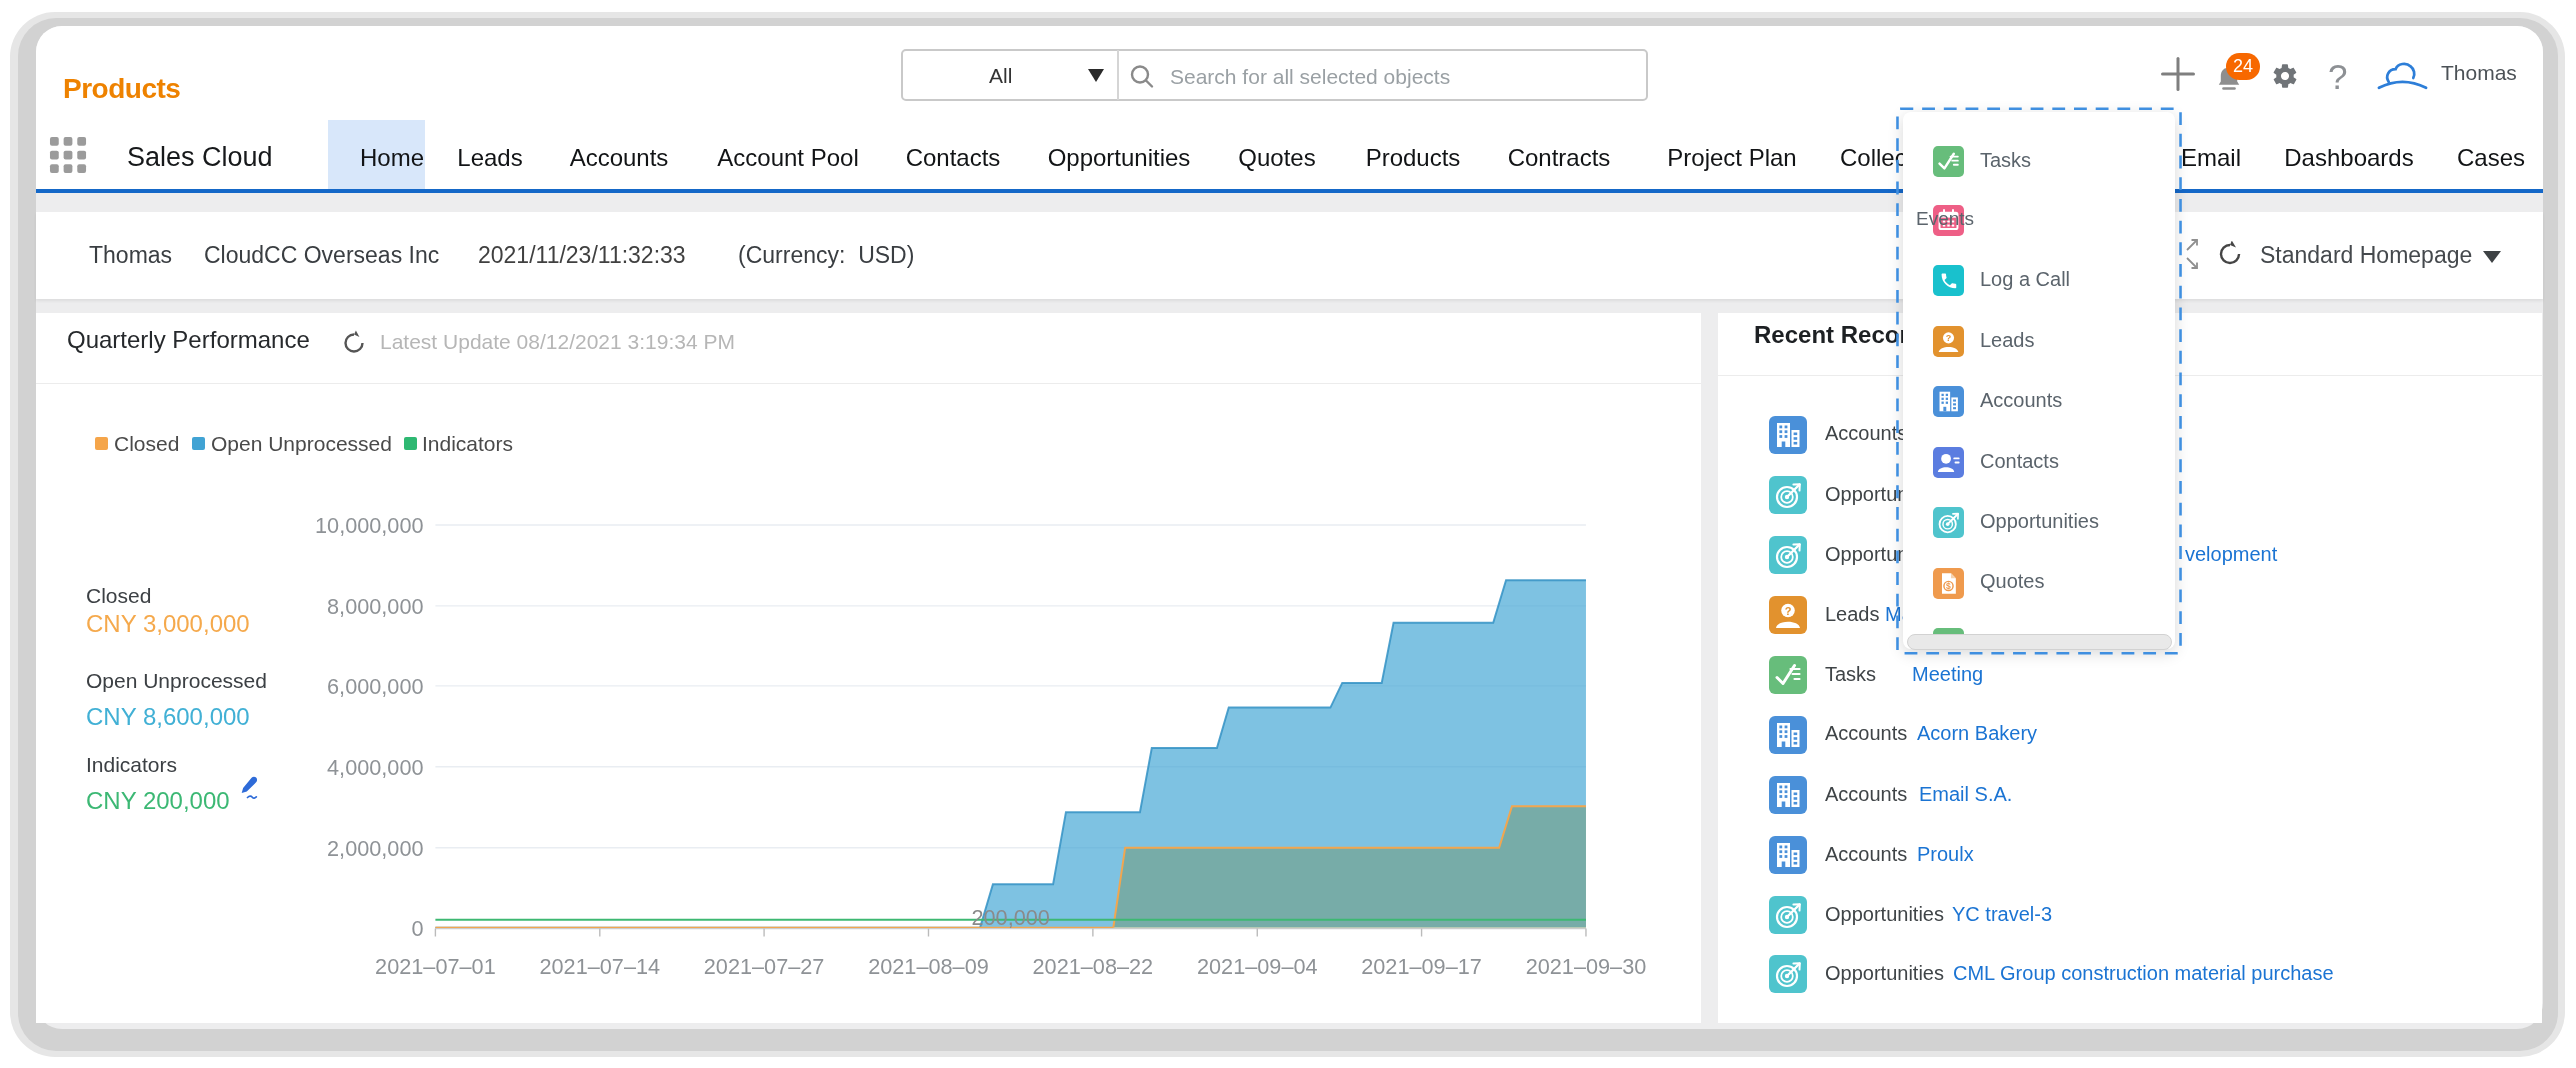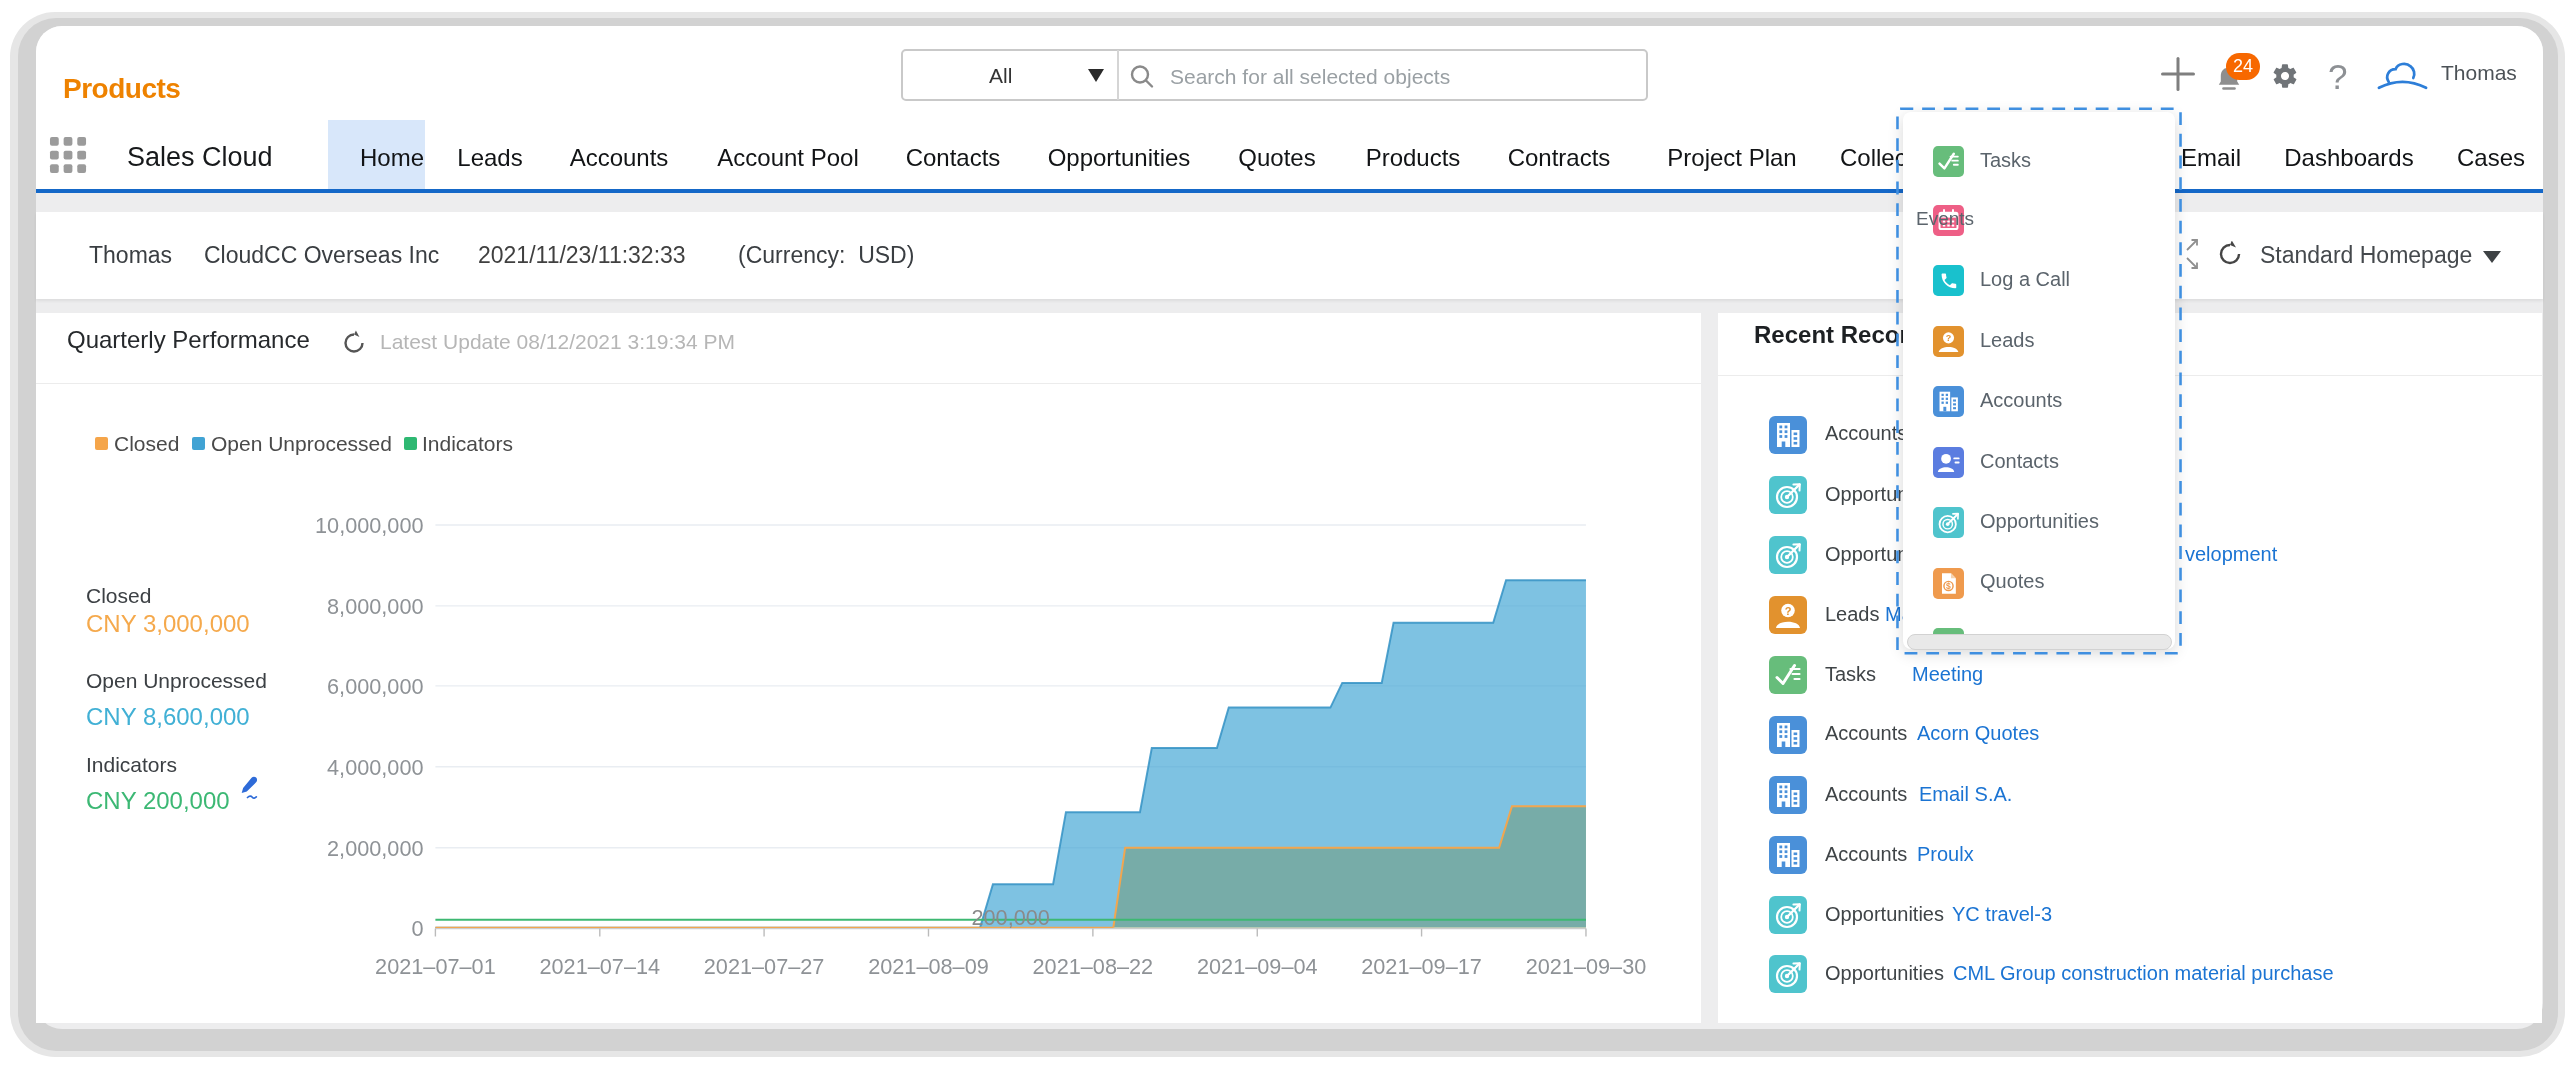--- a/index.html
+++ b/index.html
@@ -290,21 +290,21 @@
 <svg class="abs" style="left:1769px; top:656px;" width="38" height="38" viewBox="0 0 38 38">
     <use href="#i-tasks"></use>
   </svg>
 <div class="t" style="left:1825px; top:663px; font-size:20px; color:#3f4447;">Tasks</div>
 <div class="t" style="left:1912px; top:663px; font-size:20px; color:#1b74d3;">Meeting</div>
 
 <svg class="abs" style="left:1769px; top:716px;" width="38" height="38" viewBox="0 0 38 38">
     <use href="#i-accounts"></use>
   </svg>
 <div class="t" style="left:1825px; top:722px; font-size:20px; color:#3f4447;">Accounts</div>
-<div class="t" style="left:1917px; top:722px; font-size:20px; color:#1b74d3;">Acorn Quotes</div>
+<div class="t" style="left:1917px; top:722px; font-size:20px; color:#1b74d3;">Acorn Bakery</div>
 
 <svg class="abs" style="left:1769px; top:776px;" width="38" height="38" viewBox="0 0 38 38">
     <use href="#i-accounts"></use>
   </svg>
 <div class="t" style="left:1825px; top:783px; font-size:20px; color:#3f4447;">Accounts</div>
 <div class="t" style="left:1919px; top:783px; font-size:20px; color:#1b74d3;">Email S.A.</div>
 
 <svg class="abs" style="left:1769px; top:836px;" width="38" height="38" viewBox="0 0 38 38">
     <use href="#i-accounts"></use>
   </svg>

